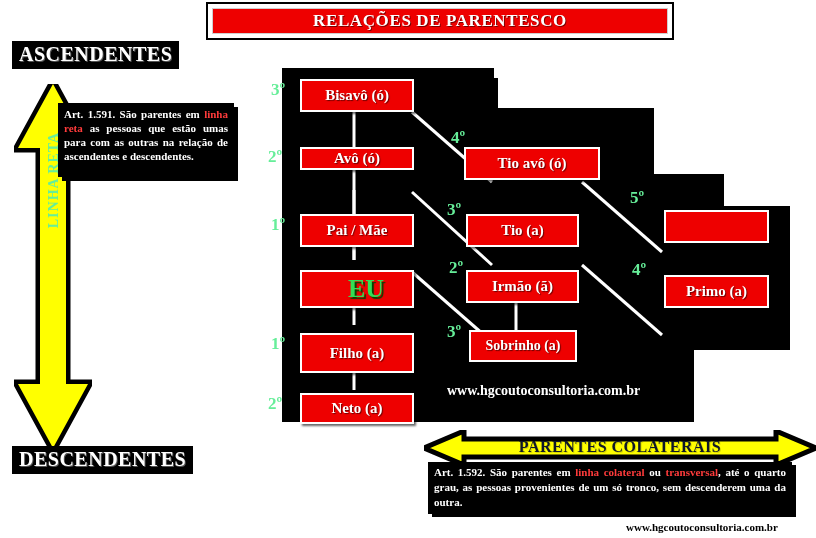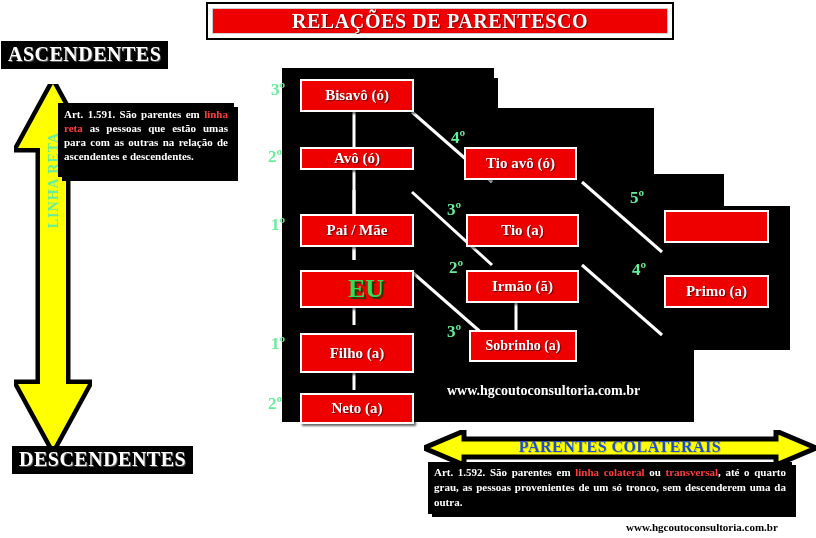--- a/index.html
+++ b/index.html
@@ -7,28 +7,28 @@
        font-family:"Liberation Serif",serif;}
 
   .abs{position:absolute;}
 
   
   #title-frame{left:206px;top:2px;width:468px;height:38px;background:#ffffff;
       border:2px solid #000;box-sizing:border-box;}
   #title-bar{left:212px;top:8px;width:456px;height:26px;background:#ee0000;
       border:1px solid #cfcfcf;box-sizing:border-box;
       display:flex;align-items:center;justify-content:center;}
-  #title-bar span{color:#ffffff;font-weight:bold;font-size:20px;letter-spacing:.6px;
+  #title-bar span{color:#ffffff;font-weight:bold;font-size:17px;letter-spacing:.6px;
       text-shadow:1px 1px 0 #7a0000;}
 
   
   .banner{background:#000;color:#fff;font-weight:bold;font-size:20px;
       letter-spacing:.5px;padding:2px 7px 3px 7px;white-space:nowrap;
       text-shadow:1px 1px 0 #555;}
-  #asc-banner{left:1px;top:41px;}
+  #asc-banner{left:12px;top:41px;}
   #desc-banner{left:12px;top:446px;}
 
   
   #linha-reta-arrow{left:14px;top:84px;width:78px;height:364px;}
   #linha-reta-label{left:46px;top:240px;width:120px;height:18px;
       transform:rotate(-90deg);transform-origin:left top;
       color:#66ee99;font-weight:bold;font-size:14px;letter-spacing:1px;
       text-align:center;}
 
   
@@ -50,21 +50,21 @@
 
   .deg{color:#66ee99;font-weight:bold;font-size:17px;white-space:nowrap;}
 
   
   #site-inner{left:447px;top:383px;color:#ffffff;font-weight:bold;font-size:14px;
       white-space:nowrap;}
 
   
   #colat-arrow{left:424px;top:430px;width:392px;height:36px;}
   #colat-label{left:424px;top:438px;width:392px;text-align:center;
-      color:#1d4ed8;font-weight:bold;font-size:16px;letter-spacing:.5px;
+      color:#0f172a;font-weight:bold;font-size:16px;letter-spacing:.5px;
       text-shadow:1px 1px 0 #d8d800;}
   #art1592{left:428px;top:462px;width:364px;height:52px;background:#000;
       color:#ffffff;font-size:11px;line-height:15px;text-align:justify;
       padding:3px 6px;box-sizing:border-box;font-weight:bold;
       box-shadow:4px 3px 0 #000;}
   #art1592 .hl{color:#ff3b3b;}
 
   #site-bottom{left:626px;top:521px;color:#000;font-weight:bold;font-size:11px;
       white-space:nowrap;}
 </style>
@@ -130,21 +130,21 @@
 
 <div class="abs node big" style="left:300px;top:270px;width:114px;height:38px;padding-left:18px;">EU</div>
 
 <div class="abs deg" style="left:271px;top:334px;">1º</div>
 <div class="abs node" style="left:300px;top:333px;width:114px;height:40px;">Filho (a)</div>
 
 <div class="abs deg" style="left:268px;top:394px;">2º</div>
 <div class="abs node" style="left:300px;top:393px;width:114px;height:31px;">Neto (a)</div>
 
 <div class="abs deg" style="left:451px;top:128px;">4º</div>
-<div class="abs node" style="left:464px;top:147px;width:113px;height:33px;">Tio avô (ó)</div>
+<div class="abs node" style="left:464px;top:147px;width:136px;height:33px;">Tio avô (ó)</div>
 
 <div class="abs deg" style="left:447px;top:200px;">3º</div>
 <div class="abs node" style="left:466px;top:214px;width:113px;height:33px;">Tio (a)</div>
 
 <div class="abs deg" style="left:449px;top:258px;">2º</div>
 <div class="abs node" style="left:466px;top:270px;width:113px;height:33px;">Irmão (ã)</div>
 
 <div class="abs deg" style="left:447px;top:322px;">3º</div>
 <div class="abs node" style="left:469px;top:330px;width:108px;height:32px;font-size:14px;">Sobrinho (a)</div>
 

